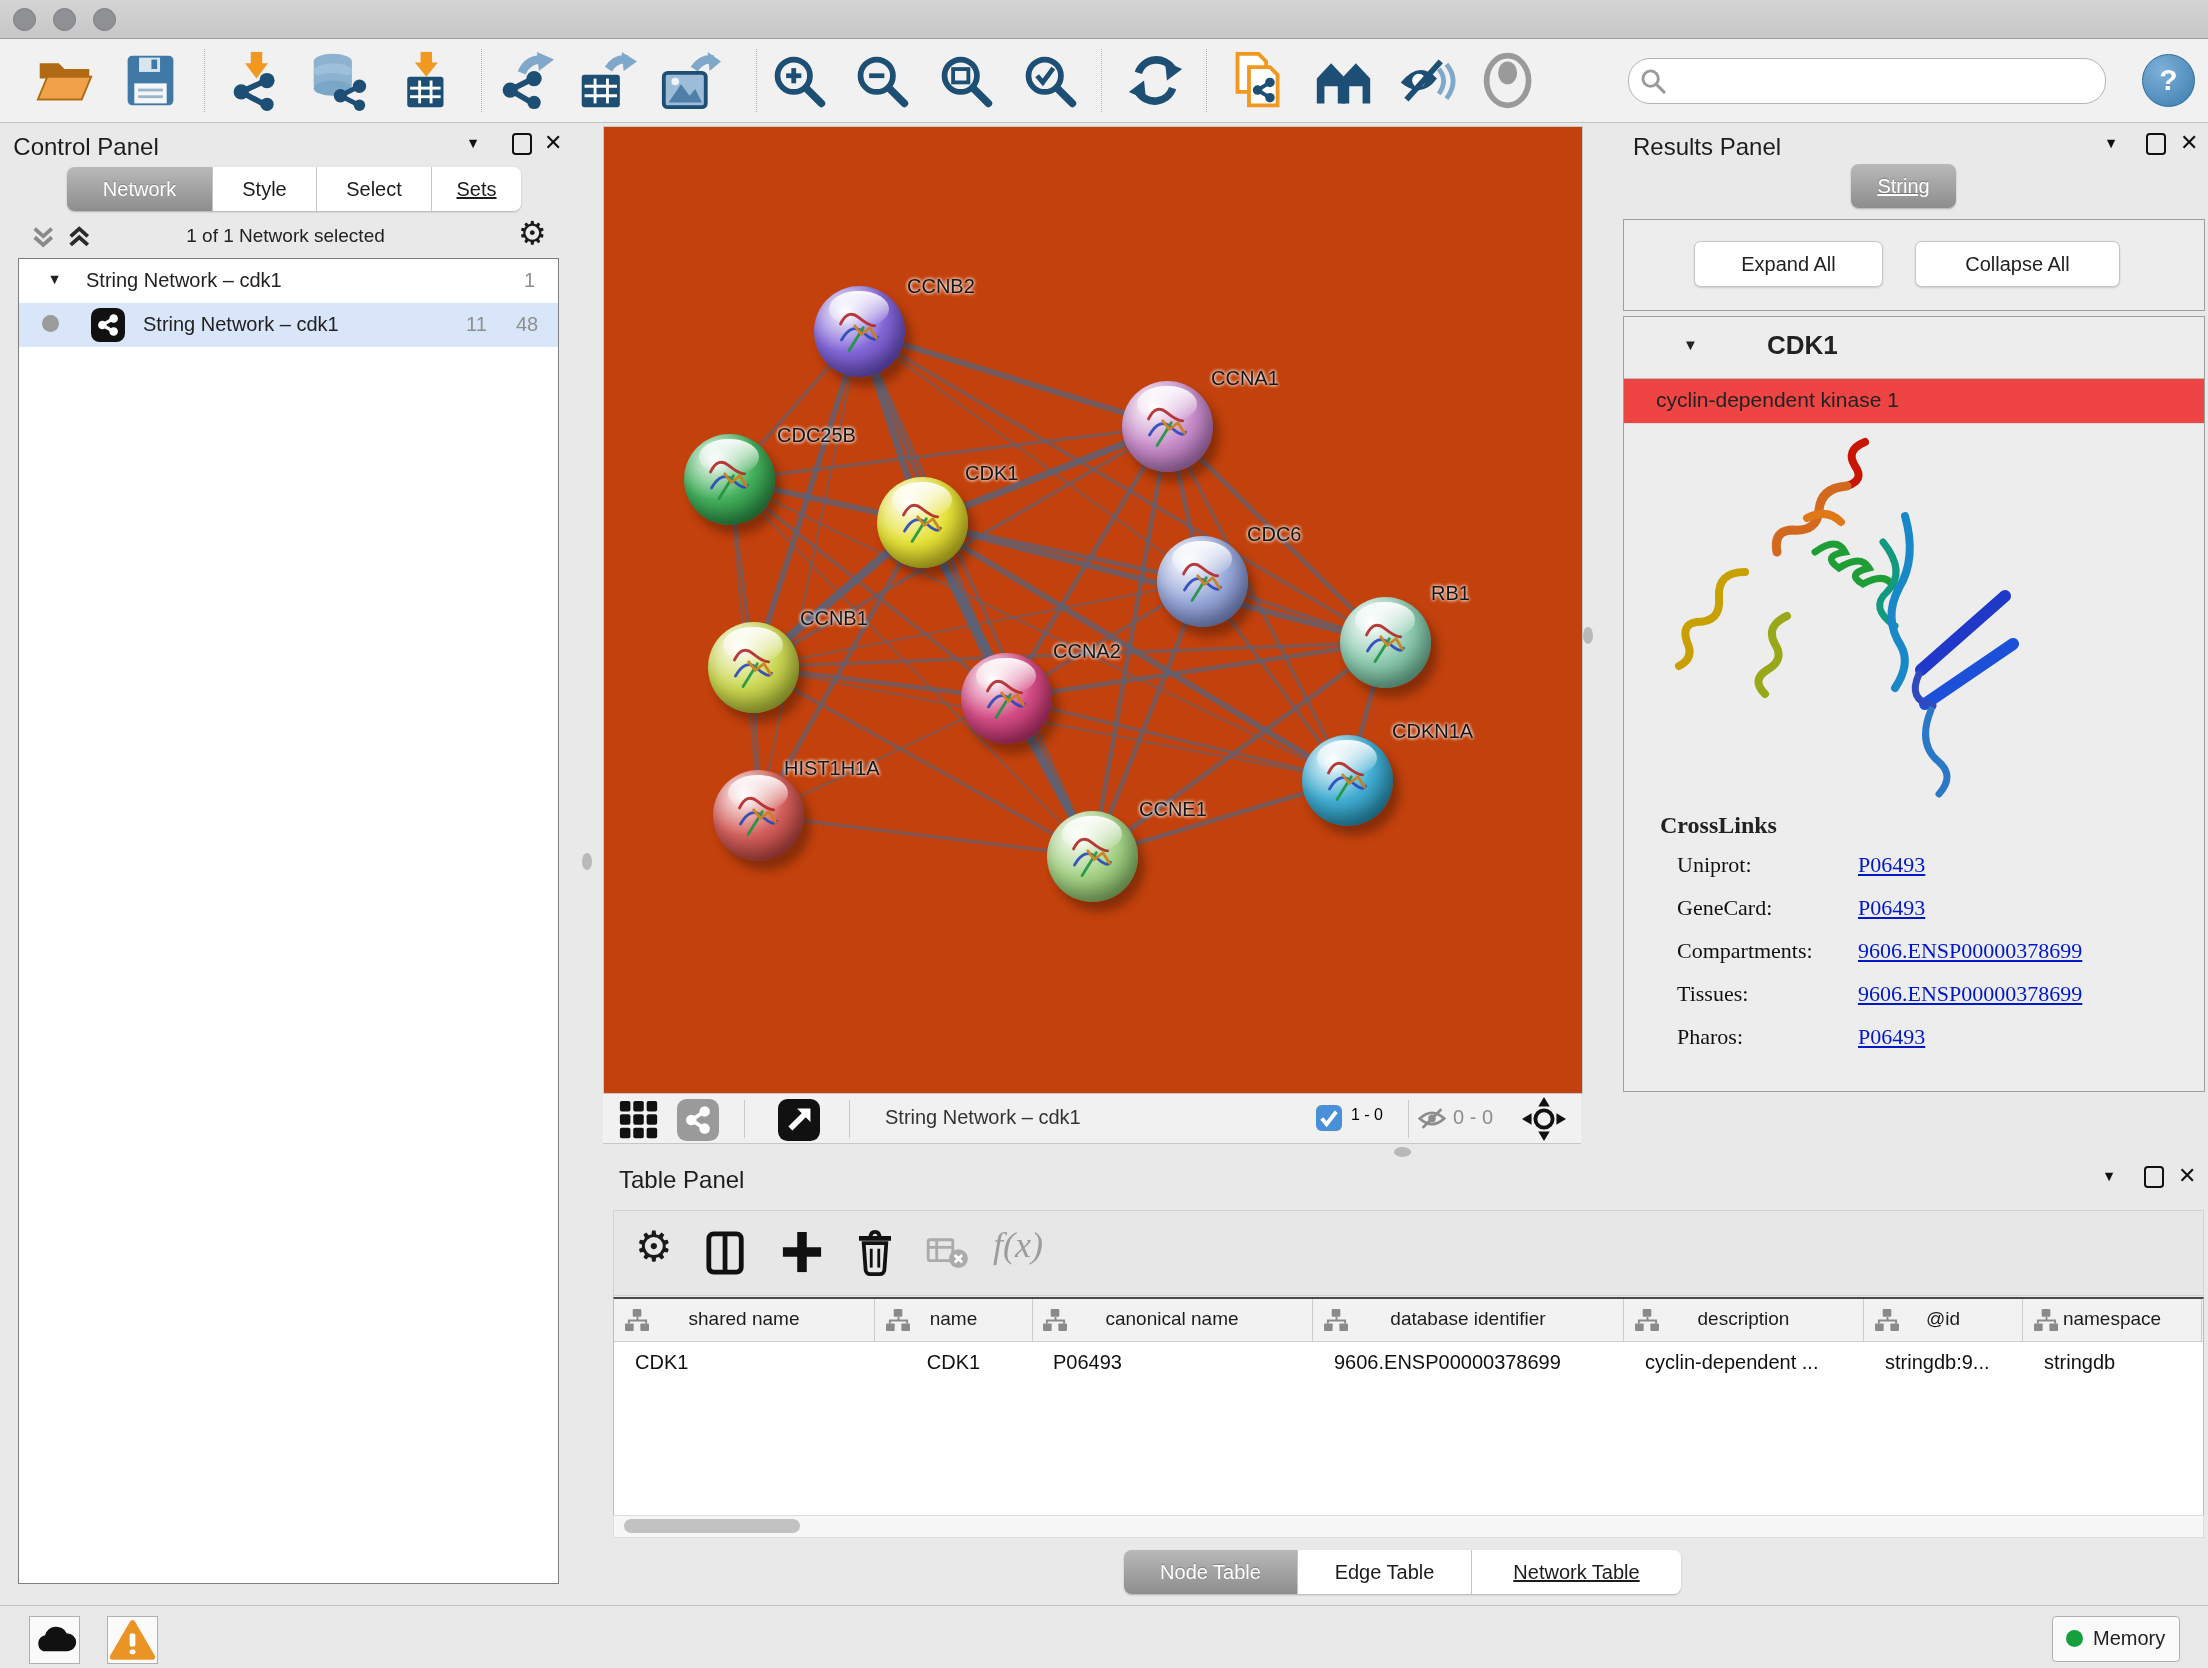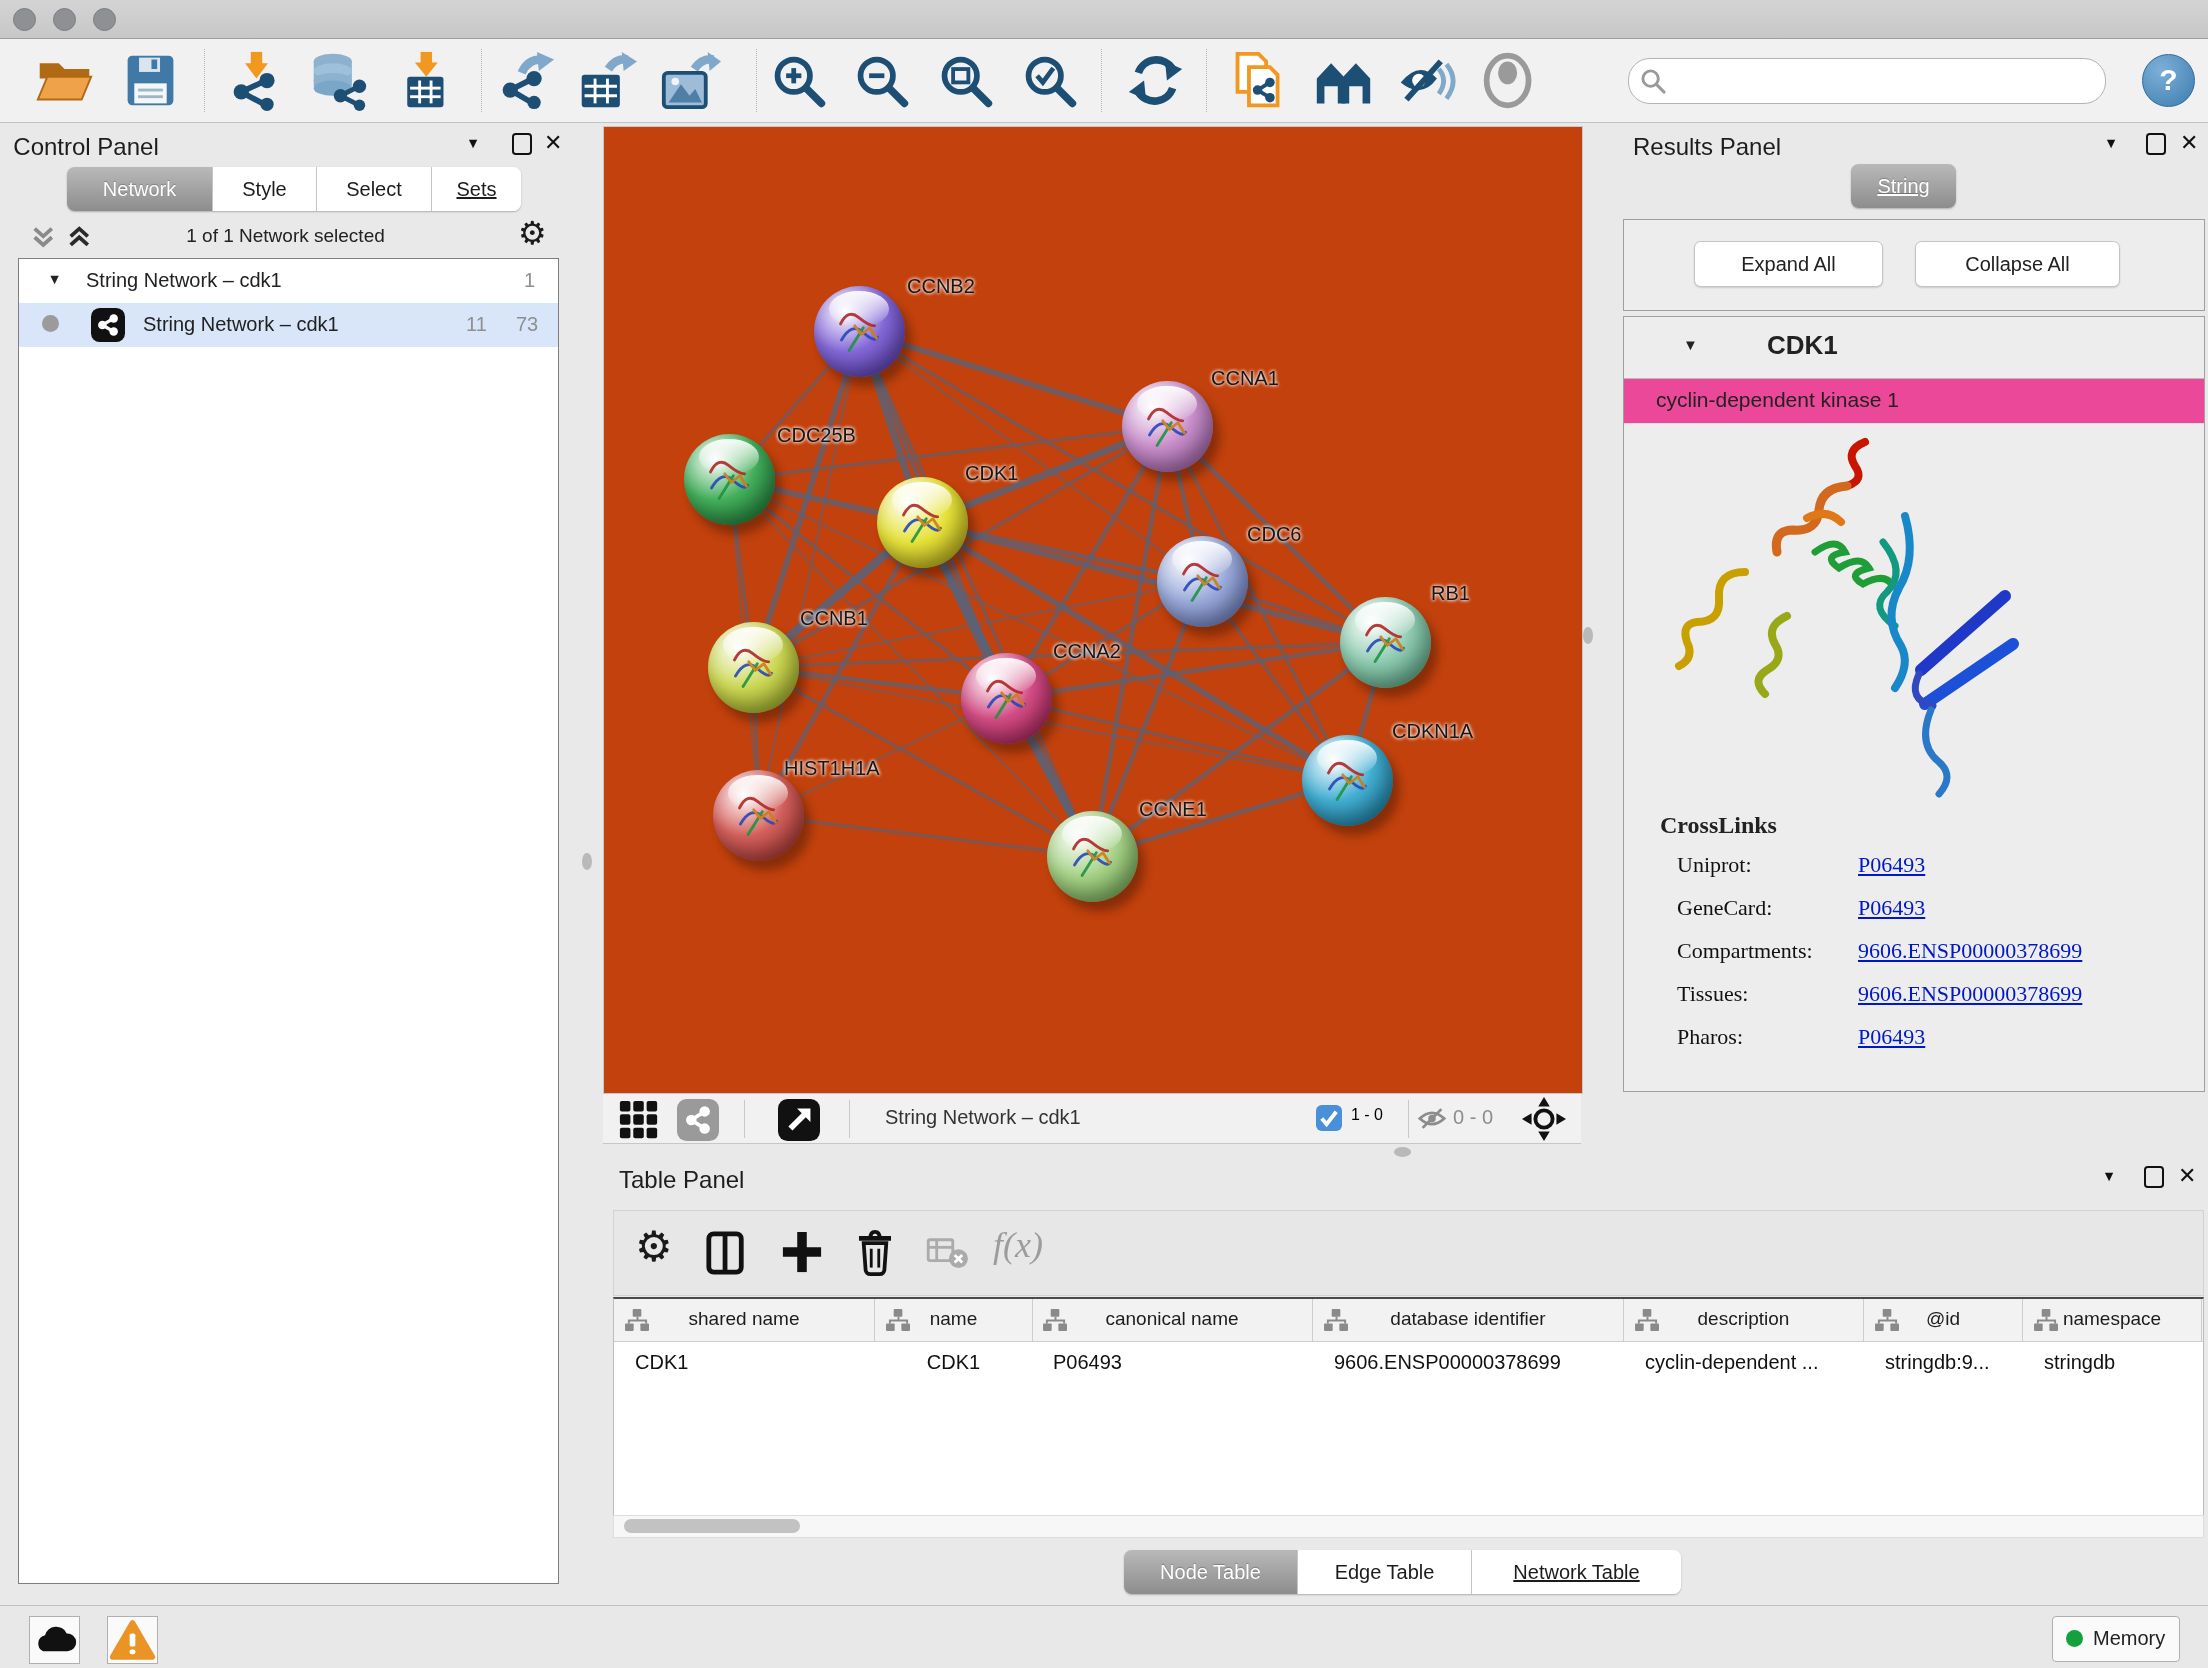--- a/index.html
+++ b/index.html
@@ -323,21 +323,21 @@
             <line x1="24" y1="11" x2="12" y2="18"></line>
             <line x1="12" y1="18" x2="24" y2="25"></line>
           </g>
         <circle cx="24" cy="11" r="4.5" fill="#fff"></circle>
           <circle cx="12" cy="18" r="4.5" fill="#fff"></circle>
           <circle cx="24" cy="25" r="4.5" fill="#fff"></circle>
       </svg>
     </span>
     <span class="abs" style="left:124px;top:9.5px">String Network – cdk1</span>
     <span class="abs cnt" style="left:447px;top:9.5px">11</span>
-    <span class="abs cnt" style="left:497px;top:9.5px">73</span>
+    <span class="abs cnt" style="left:497px;top:9.5px">48</span>
   </div>
 </div>
 
 <div class="abs canvas" id="netcanvas">
   <svg id="edges" width="978" height="966" style="position:absolute;left:0;top:0" viewBox="0 0 1028 1016">
       <line x1="269" y1="215" x2="593" y2="315" stroke="#57637b" stroke-width="6.25" stroke-opacity="0.73"></line>
       <line x1="269" y1="215" x2="132" y2="371" stroke="#57637b" stroke-width="3.75" stroke-opacity="0.5900000000000001"></line>
       <line x1="269" y1="215" x2="335" y2="416" stroke="#57637b" stroke-width="7.5" stroke-opacity="0.8"></line>
       <line x1="269" y1="215" x2="629" y2="478" stroke="#57637b" stroke-width="2.5" stroke-opacity="0.52"></line>
       <line x1="269" y1="215" x2="822" y2="542" stroke="#57637b" stroke-width="3.75" stroke-opacity="0.5900000000000001"></line>
@@ -582,21 +582,21 @@
 <div class="abs rbox" style="left:1623px;top:219px;width:580px;height:90px">
   <div class="abs btn" style="left:70px;top:21px;width:187px;height:44px;line-height:44px">Expand All</div>
   <div class="abs btn" style="left:291px;top:21px;width:203px;height:44px;line-height:44px">Collapse All</div>
 </div>
 
 <div class="abs rbox" style="left:1623px;top:316px;width:580px;height:774px">
   <div class="abs" style="left:0;top:0;width:100%;height:61px;border-bottom:1px solid #bbb">
     <span class="abs" style="left:59px;top:19px;font-size:15px">▼</span>
     <span class="abs" style="left:143px;top:13.3px;font-size:26px;font-weight:bold">CDK1</span>
   </div>
-  <div class="abs" style="left:0;top:62px;width:100%;height:44px;background:#ec4899;border-bottom:1px solid #dcdcdc">
+  <div class="abs" style="left:0;top:62px;width:100%;height:44px;background:#ef4444;border-bottom:1px solid #dcdcdc">
     <span class="abs" style="left:32px;top:8.6px;font-size:21px">cyclin-dependent kinase 1</span>
   </div>
 
   <svg class="abs" style="left:40px;top:107px" width="380" height="380" viewBox="0 0 370 380">
     <g fill="none" stroke-linecap="round">
       <path d="M196 18 q-20 8 -10 24 q10 14 -8 20" stroke="#c81400" stroke-width="8"></path>
       <path d="M178 62 q-26 2 -28 24 q-2 22 -26 20 q-20 0 -16 22" stroke="#d2691e" stroke-width="9"></path>
       <path d="M138 94 q20 -10 34 4" stroke="#e07818" stroke-width="8"></path>
       <path d="M76 148 q-28 0 -26 26 q2 24 -22 24 q-16 2 -10 20 q8 16 -8 24" stroke="#c8a000" stroke-width="8"></path>
       <path d="M118 192 q-22 10 -12 28 q10 16 -8 26 q-16 10 -2 24" stroke="#98a818" stroke-width="8"></path>

